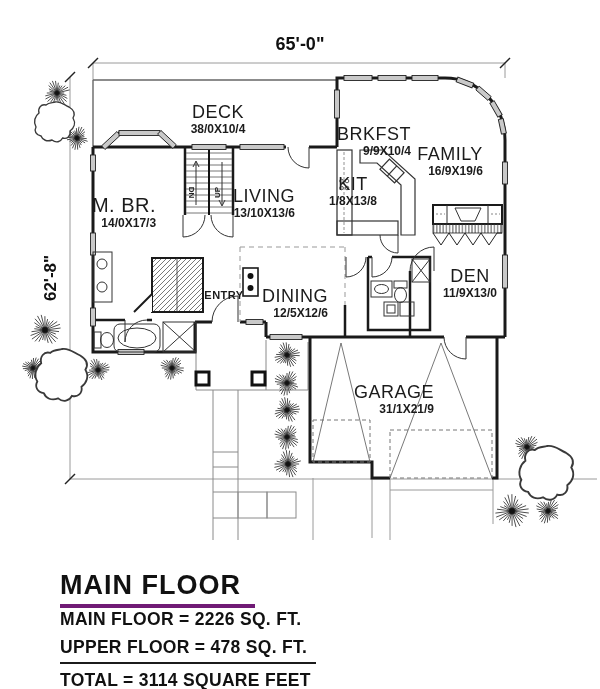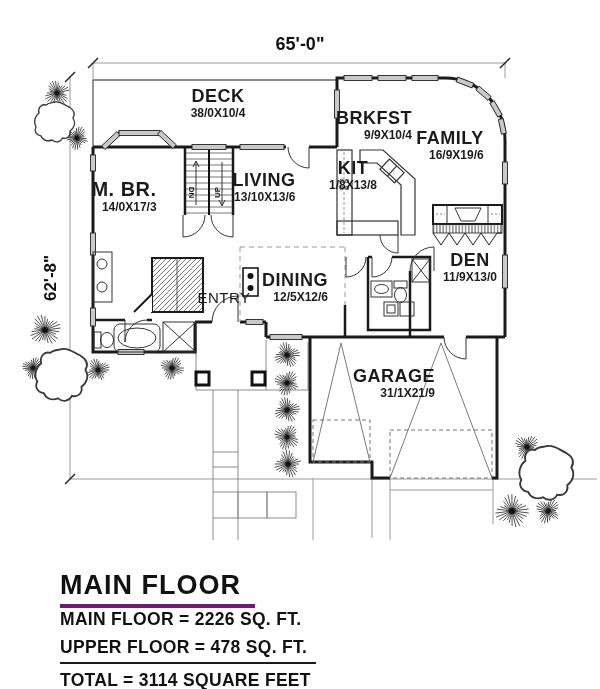--- a/index.html
+++ b/index.html
@@ -1,23 +1,23 @@
 <!DOCTYPE html>
 <html><head>
 <meta charset="utf-8">
 <style>
   html,body{margin:0;padding:0;background:#fff;}
   .sheet{position:relative;width:600px;height:689px;background:#fff;overflow:hidden;
          font-family:"Liberation Sans",sans-serif;}
   .plan-svg{position:absolute;left:0;top:0;}
   .lbl{position:absolute;transform:translateX(-50%);text-align:center;color:#1b1b1b;
        white-space:nowrap;line-height:1.15;}
-  .lbl .nm{font-weight:bold;font-size:18px;letter-spacing:.5px;}
+  .lbl .nm{font-weight:normal;font-size:18px;letter-spacing:.5px;margin-top:16px;}
   .lbl .dm{font-weight:bold;font-size:12px;text-align:right;}
-  .lbl-sm{font-size:15px;font-weight:normal;letter-spacing:.5px;}
+  .lbl-sm{font-size:11px;font-weight:bold;letter-spacing:.5px;}
   .stair-txt{position:absolute;font-size:8px;font-weight:bold;color:#222;}
   .summary{position:absolute;left:60px;top:570px;color:#111;}
   .sum-title{font-size:27px;font-weight:bold;letter-spacing:1px;border-bottom:4px solid #701a75;
              padding-bottom:3px;display:inline-block;padding-right:14px;}
   .sum-line{font-size:17.5px;font-weight:bold;margin-top:7px;letter-spacing:.3px;}
   .sum-line.first{margin-top:1px;}
   .sum-rule{width:256px;border-bottom:2.5px solid #1b1b1b;margin-top:4px;}
   .sum-total{font-size:17.5px;font-weight:bold;margin-top:6px;letter-spacing:.3px;}
 </style>
 </head>

